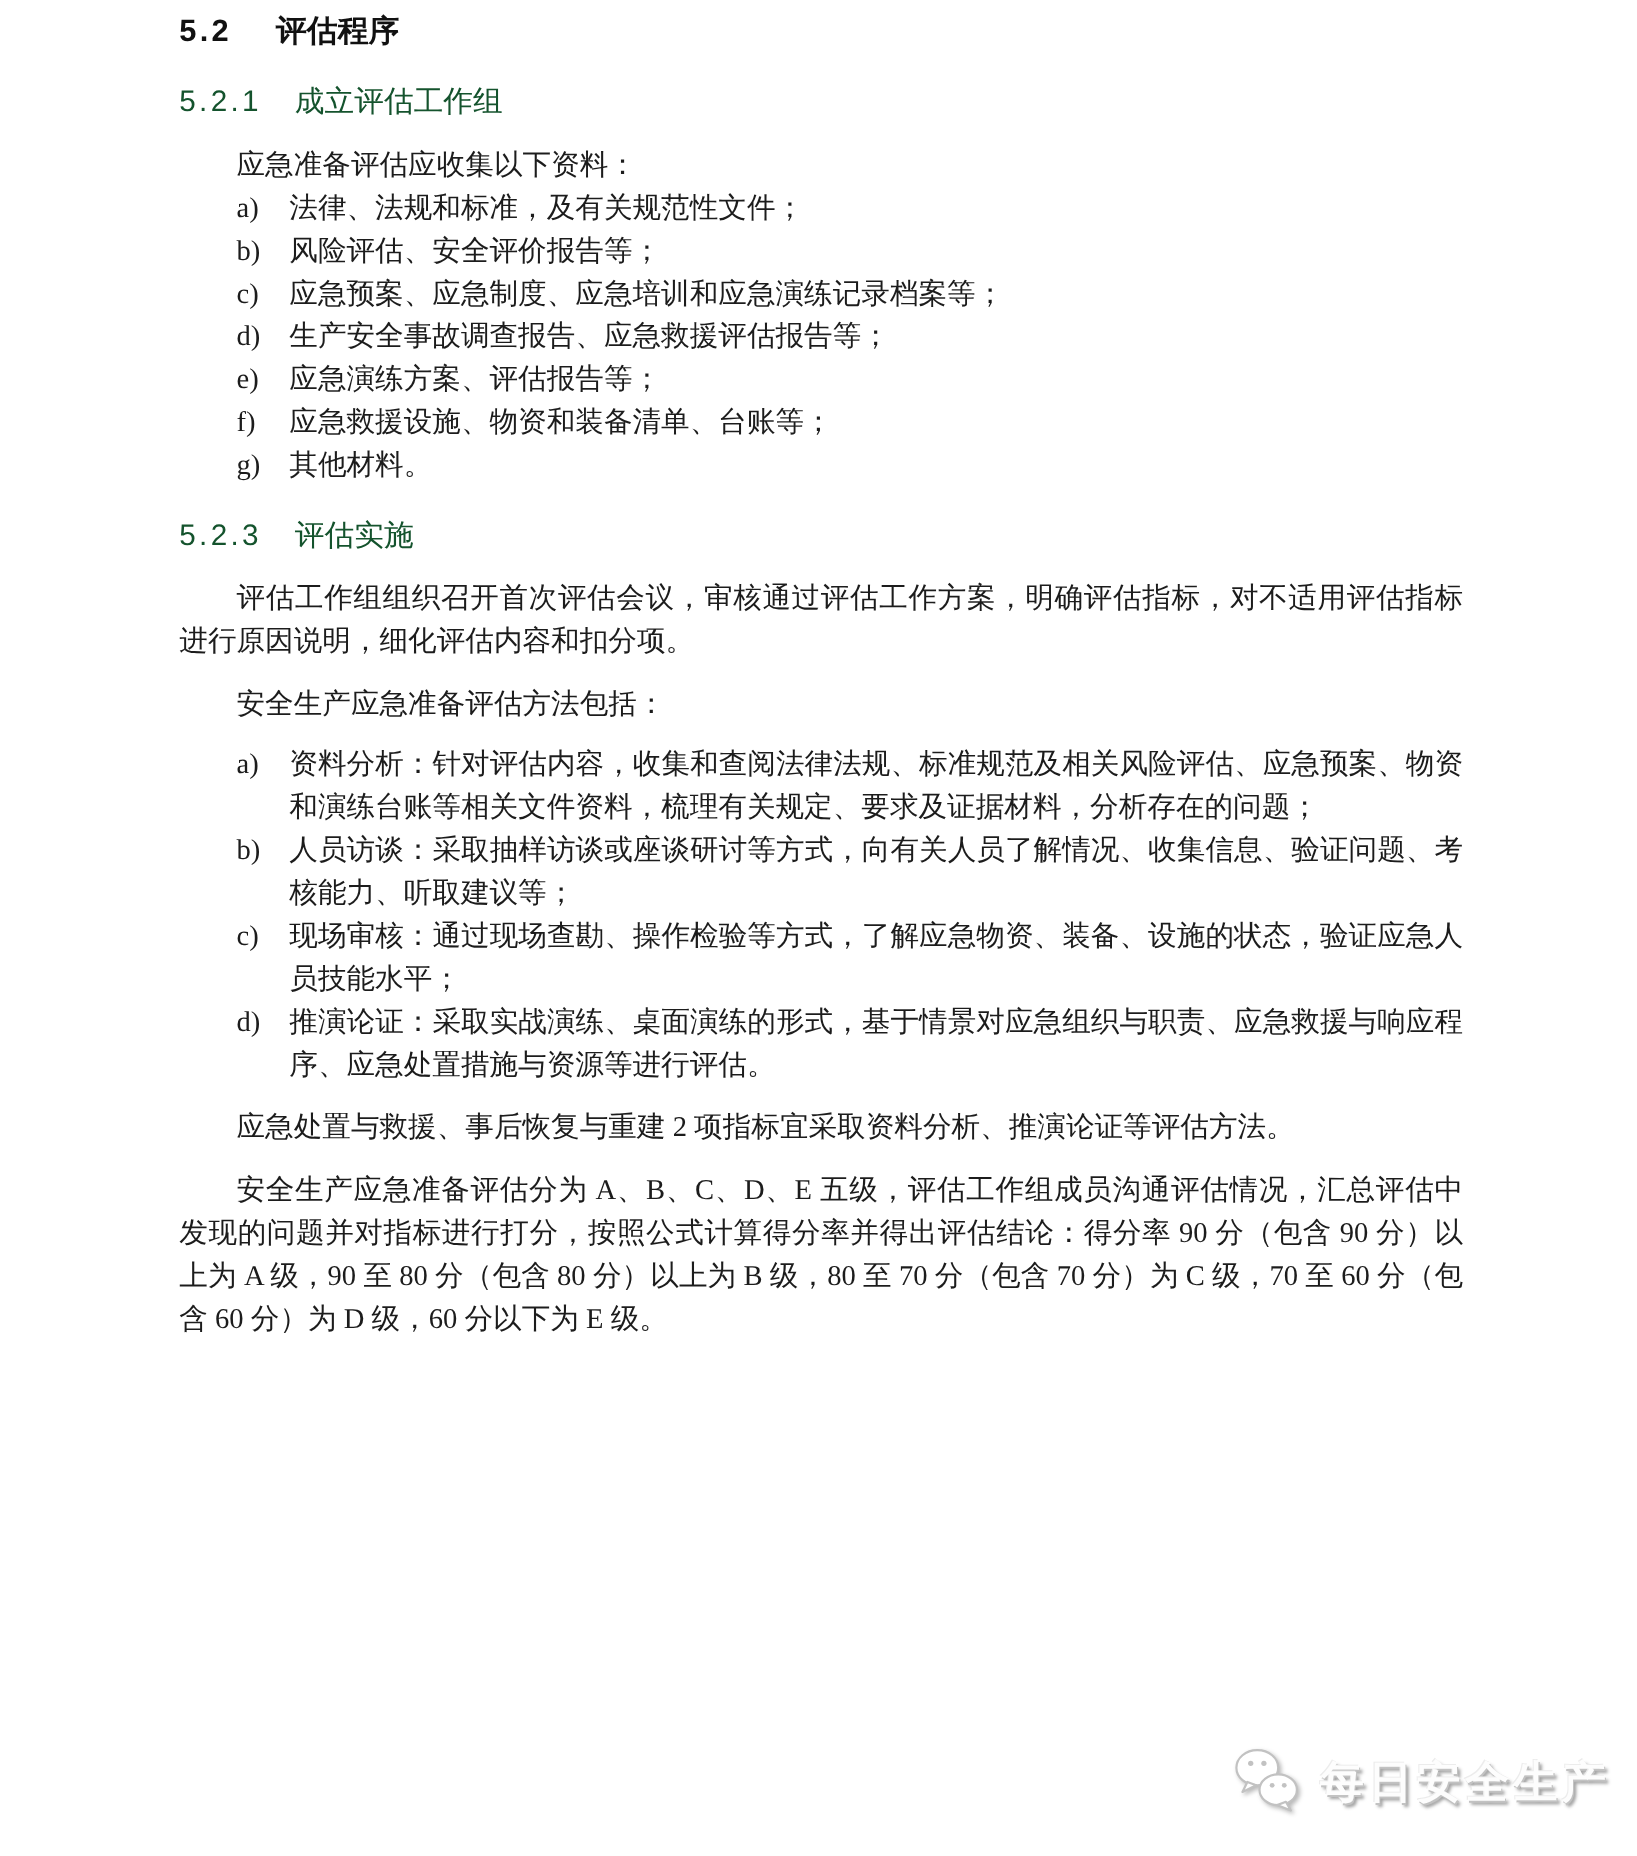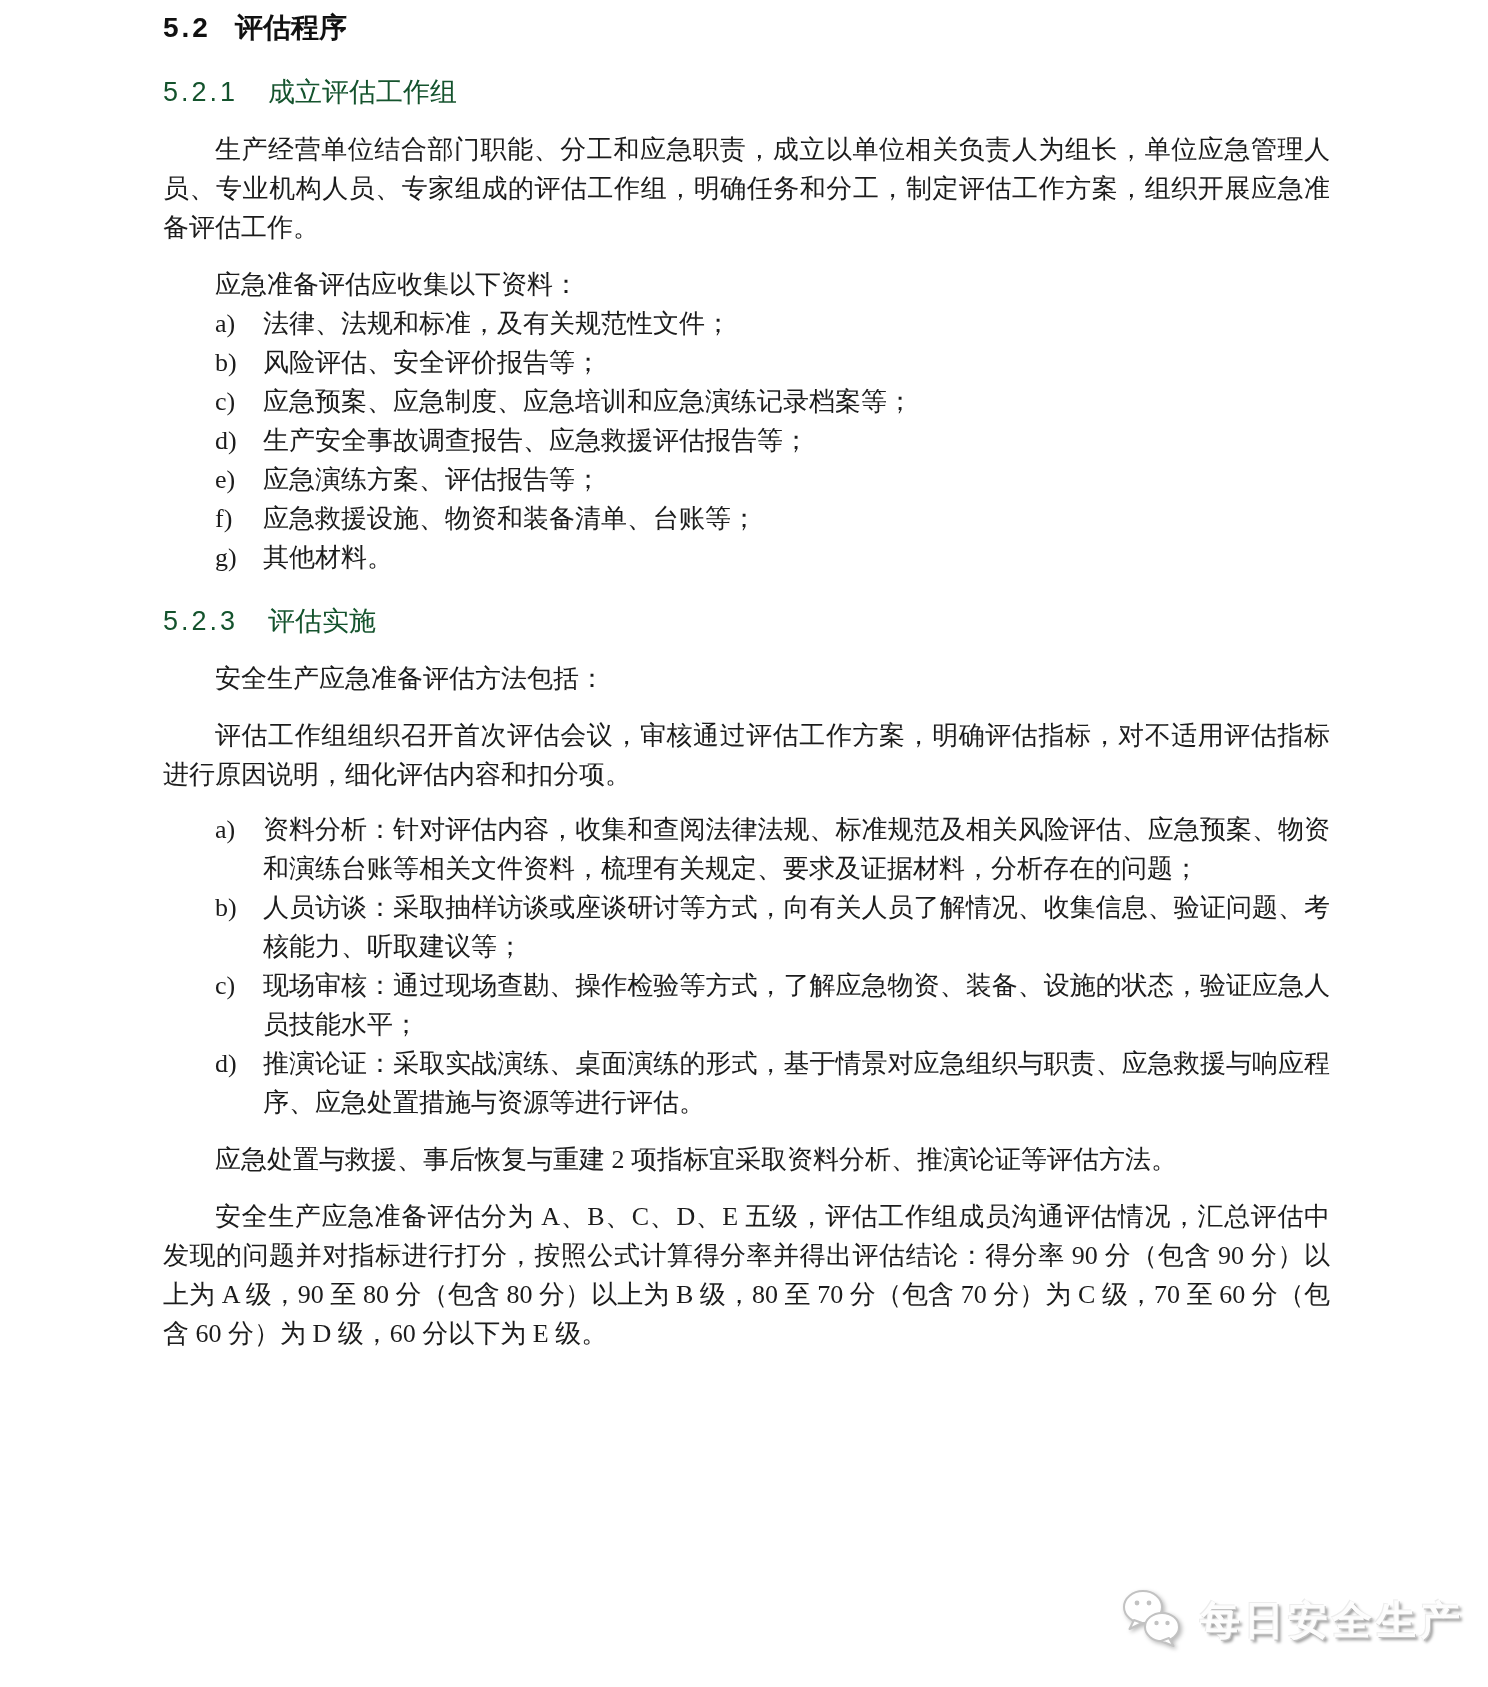--- a/index.html
+++ b/index.html
@@ -25,21 +25,21 @@
   
   .h-major {
     margin: 24px 0 0 0;
     font-family: "Liberation Sans", "DejaVu Sans", sans-serif;
     font-weight: 700;
     font-size: 28px;
     line-height: 40px;
     color: #111111;
   }
   .h-major.first { margin-top: 2px; }
-  .h-major .sec-num { letter-spacing: 3px; margin-right: 24px; }
+  .h-major .sec-num { letter-spacing: 3px; margin-right: 40px; }
   
   .h-sub {
     margin: 24px 0 0 0;
     font-weight: 400;
     font-size: 27px;
     line-height: 40px;
     color: #14532d;
   }
   .h-sub .sec-num {
     font-family: "Liberation Sans", "DejaVu Sans", sans-serif;
@@ -92,21 +92,20 @@
 </style>
 </head>
 <body>
 
 <main class="page">
 
   <h2 class="h-major first"><span class="sec-num">5.2</span><span>评估程序</span></h2>
 
   <h3 class="h-sub"><span class="sec-num">5.2.1</span><span>成立评估工作组</span></h3>
 
-  <p class="para indent">生产经营单位结合部门职能、分工和应急职责，成立以单位相关负责人为组长，单位应急管理人员、专业机构人员、专家组成的评估工作组，明确任务和分工，制定评估工作方案，组织开展应急准备评估工作。</p>
 
 
   <p class="para indent">应急准备评估应收集以下资料：</p>
 
   <div class="doc-list">
     <div class="li">
         <span class="li-label">a)</span>
         <span class="li-text">法律、法规和标准，及有关规范性文件；</span>
       </div>
     <div class="li">
@@ -130,23 +129,23 @@
         <span class="li-text">应急救援设施、物资和装备清单、台账等；</span>
       </div>
     <div class="li">
         <span class="li-label">g)</span>
         <span class="li-text">其他材料。</span>
       </div>
   </div>
 
   <h3 class="h-sub"><span class="sec-num">5.2.3</span><span>评估实施</span></h3>
 
+  <p class="para indent">评估工作组组织召开首次评估会议，审核通过评估工作方案，明确评估指标，对不适用评估指标进行原因说明，细化评估内容和扣分项。</p>
+
   <p class="para indent">安全生产应急准备评估方法包括：</p>
-
-  <p class="para indent">评估工作组组织召开首次评估会议，审核通过评估工作方案，明确评估指标，对不适用评估指标进行原因说明，细化评估内容和扣分项。</p>
 
   <div class="doc-list gap">
     <div class="li">
         <span class="li-label">a)</span>
         <span class="li-text">资料分析：针对评估内容，收集和查阅法律法规、标准规范及相关风险评估、应急预案、物资和演练台账等相关文件资料，梳理有关规定、要求及证据材料，分析存在的问题；</span>
       </div>
     <div class="li">
         <span class="li-label">b)</span>
         <span class="li-text">人员访谈：采取抽样访谈或座谈研讨等方式，向有关人员了解情况、收集信息、验证问题、考核能力、听取建议等；</span>
       </div>

